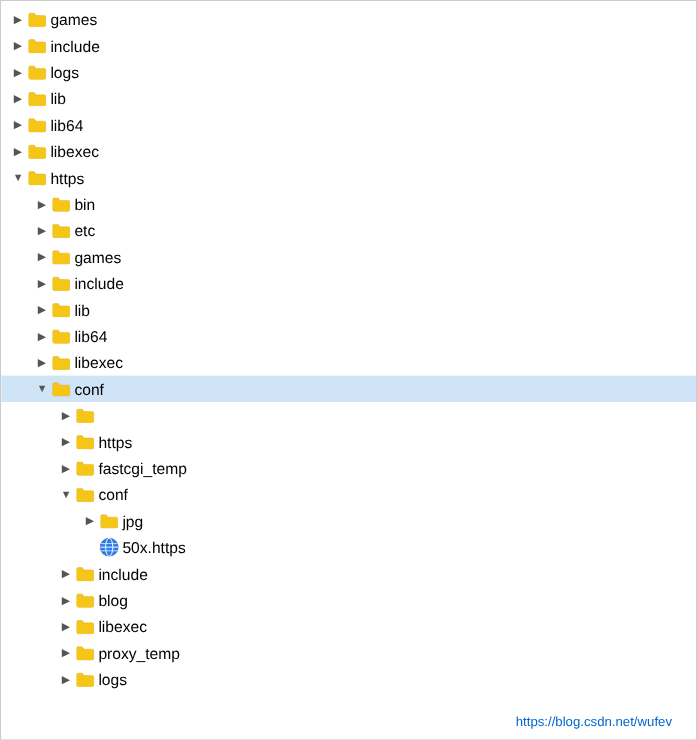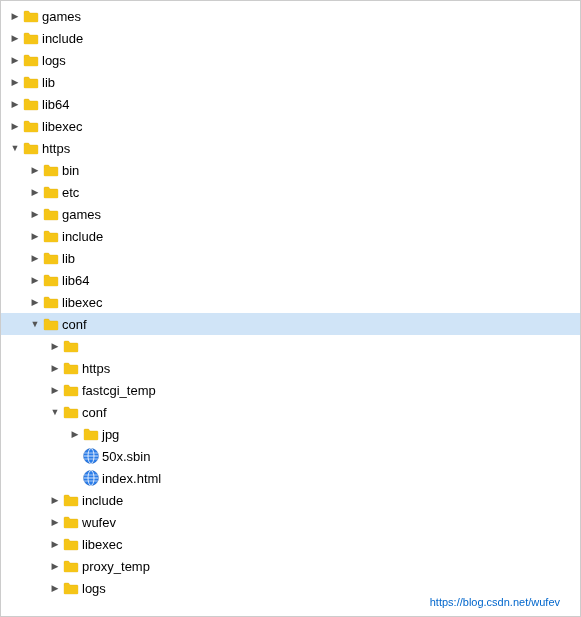--- a/index.html
+++ b/index.html
@@ -373,35 +373,21 @@
         <span class="no-arrow"></span>
         <span class="file-icon">
           <svg viewBox="0 0 16 16" xmlns="http://www.w3.org/2000/svg">
     <circle cx="8" cy="8" r="7.5" fill="#2b7de9" stroke="#1a5cb8" stroke-width="0.5"></circle>
     <ellipse cx="8" cy="8" rx="3" ry="7.5" fill="none" stroke="white" stroke-width="0.8"></ellipse>
     <line x1="0.5" y1="8" x2="15.5" y2="8" stroke="white" stroke-width="0.8"></line>
     <line x1="1" y1="5" x2="15" y2="5" stroke="white" stroke-width="0.6"></line>
     <line x1="1" y1="11" x2="15" y2="11" stroke="white" stroke-width="0.6"></line>
   </svg>
         </span>
-        <span class="item-label">50x.sbin</span>
-      </div>
-      <div class="tree-item">
-        <span class="indent" style="width:68px; display:inline-block;"></span>
-        <span class="no-arrow"></span>
-        <span class="file-icon">
-          <svg viewBox="0 0 16 16" xmlns="http://www.w3.org/2000/svg">
-    <circle cx="8" cy="8" r="7.5" fill="#2b7de9" stroke="#1a5cb8" stroke-width="0.5"></circle>
-    <ellipse cx="8" cy="8" rx="3" ry="7.5" fill="none" stroke="white" stroke-width="0.8"></ellipse>
-    <line x1="0.5" y1="8" x2="15.5" y2="8" stroke="white" stroke-width="0.8"></line>
-    <line x1="1" y1="5" x2="15" y2="5" stroke="white" stroke-width="0.6"></line>
-    <line x1="1" y1="11" x2="15" y2="11" stroke="white" stroke-width="0.6"></line>
-  </svg>
-        </span>
-        <span class="item-label">index.html</span>
+        <span class="item-label">50x.https</span>
       </div>
       <div class="tree-item">
         <span class="indent" style="width:48px; display:inline-block;"></span>
         <span class="expand-arrow">▶</span>
         <span class="folder-icon">
           <svg viewBox="0 0 16 14" xmlns="http://www.w3.org/2000/svg">
     <path d="M1 3 Q1 2 2 2 L5.5 2 L7 4 L14 4 Q15 4 15 5 L15 12 Q15 13 14 13 L2 13 Q1 13 1 12 Z" fill="#f5c518" stroke="#d4a000" stroke-width="0.3"></path>
     <path d="M1 5 L15 5 L15 12 Q15 13 14 13 L2 13 Q1 13 1 12 Z" fill="#f5c518"></path>
     <path d="M1 3 Q1 2 2 2 L5.5 2 L7 4 L8 4 L6.5 2 L2 2 Q0.5 2 0.5 3.5 L0.5 12 Q0.5 13.5 2 13.5 L14 13.5 Q15.5 13.5 15.5 12 L15.5 5 Q15.5 3.5 14 3.5 L7 3.5 L5.5 1.5 L2 1.5 Q0 1.5 0 3.5 L0 12 Q0 14 2 14 L14 14 Q16 14 16 12 L16 5 Q16 3 14 3 L7.2 3 L5.8 1 L2 1 Q0 1 0 3 L0 12" fill="none"></path>
   </svg>
@@ -411,21 +397,21 @@
       <div class="tree-item">
         <span class="indent" style="width:48px; display:inline-block;"></span>
         <span class="expand-arrow">▶</span>
         <span class="folder-icon">
           <svg viewBox="0 0 16 14" xmlns="http://www.w3.org/2000/svg">
     <path d="M1 3 Q1 2 2 2 L5.5 2 L7 4 L14 4 Q15 4 15 5 L15 12 Q15 13 14 13 L2 13 Q1 13 1 12 Z" fill="#f5c518" stroke="#d4a000" stroke-width="0.3"></path>
     <path d="M1 5 L15 5 L15 12 Q15 13 14 13 L2 13 Q1 13 1 12 Z" fill="#f5c518"></path>
     <path d="M1 3 Q1 2 2 2 L5.5 2 L7 4 L8 4 L6.5 2 L2 2 Q0.5 2 0.5 3.5 L0.5 12 Q0.5 13.5 2 13.5 L14 13.5 Q15.5 13.5 15.5 12 L15.5 5 Q15.5 3.5 14 3.5 L7 3.5 L5.5 1.5 L2 1.5 Q0 1.5 0 3.5 L0 12 Q0 14 2 14 L14 14 Q16 14 16 12 L16 5 Q16 3 14 3 L7.2 3 L5.8 1 L2 1 Q0 1 0 3 L0 12" fill="none"></path>
   </svg>
         </span>
-        <span class="item-label">wufev</span>
+        <span class="item-label">blog</span>
       </div>
       <div class="tree-item">
         <span class="indent" style="width:48px; display:inline-block;"></span>
         <span class="expand-arrow">▶</span>
         <span class="folder-icon">
           <svg viewBox="0 0 16 14" xmlns="http://www.w3.org/2000/svg">
     <path d="M1 3 Q1 2 2 2 L5.5 2 L7 4 L14 4 Q15 4 15 5 L15 12 Q15 13 14 13 L2 13 Q1 13 1 12 Z" fill="#f5c518" stroke="#d4a000" stroke-width="0.3"></path>
     <path d="M1 5 L15 5 L15 12 Q15 13 14 13 L2 13 Q1 13 1 12 Z" fill="#f5c518"></path>
     <path d="M1 3 Q1 2 2 2 L5.5 2 L7 4 L8 4 L6.5 2 L2 2 Q0.5 2 0.5 3.5 L0.5 12 Q0.5 13.5 2 13.5 L14 13.5 Q15.5 13.5 15.5 12 L15.5 5 Q15.5 3.5 14 3.5 L7 3.5 L5.5 1.5 L2 1.5 Q0 1.5 0 3.5 L0 12 Q0 14 2 14 L14 14 Q16 14 16 12 L16 5 Q16 3 14 3 L7.2 3 L5.8 1 L2 1 Q0 1 0 3 L0 12" fill="none"></path>
   </svg>

